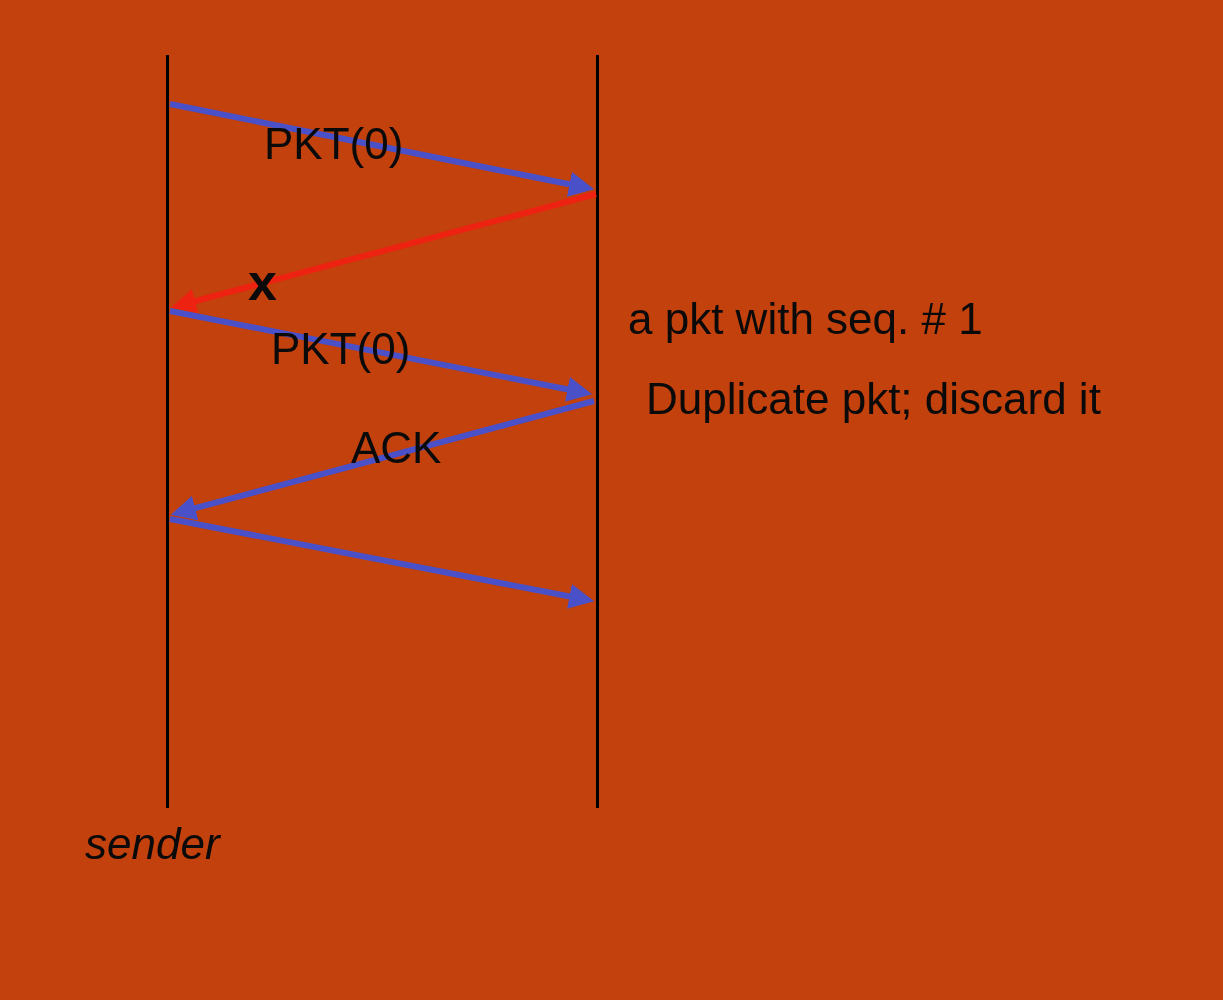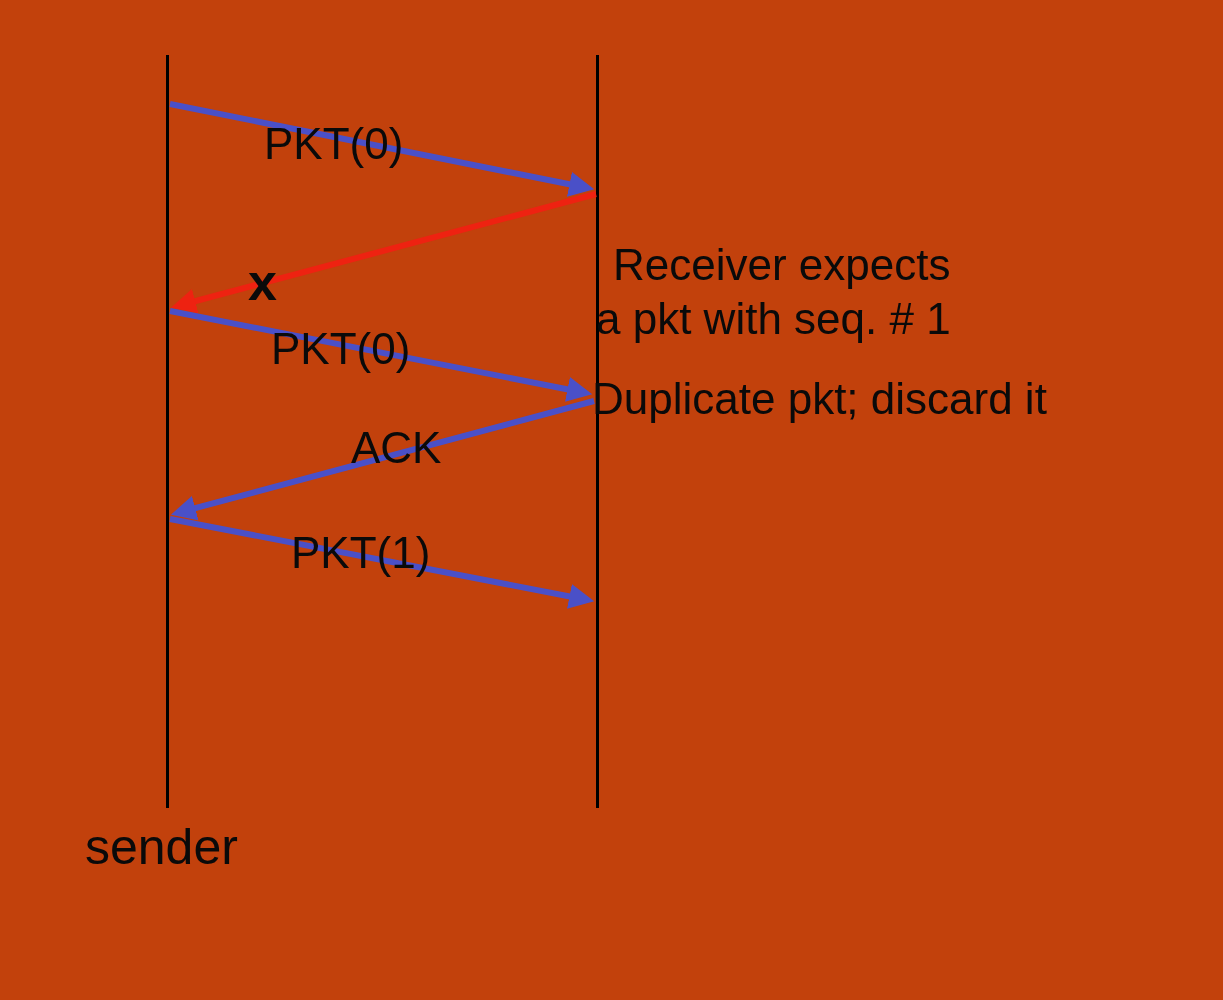--- a/index.html
+++ b/index.html
@@ -28,21 +28,22 @@
     white-space: nowrap;
     letter-spacing: 0px;
   }
   .msg {
     font-size: 44px;
   }
   .note {
     font-size: 44px;
   }
   .lifeline-label {
-    font-size: 50px;
+    font-size: 44px;
+    font-style: italic;
   }
   .xmark {
     font-size: 52px;
     font-weight: bold;
   }
 </style>
 </head>
 <body>
 
 <div class="stage">
@@ -73,24 +74,22 @@
 
   <div class="lbl msg" style="left:264px; top:122px">PKT(0)</div>
 
 
   <div class="lbl xmark" style="left:248px; top:256px">x</div>
 
   <div class="lbl msg" style="left:271px; top:327px">PKT(0)</div>
 
   <div class="lbl msg" style="left:351px; top:426px">ACK</div>
 
-  <div class="lbl msg" style="left:291px; top:531px">PKT(1)</div>
 
-  <div class="lbl note" style="left:613px; top:243px">Receiver expects</div>
 
-  <div class="lbl note" style="left:596px; top:297px">a pkt with seq. # 1</div>
+  <div class="lbl note" style="left:628px; top:297px">a pkt with seq. # 1</div>
 
-  <div class="lbl note" style="left:592px; top:377px">Duplicate pkt; discard it</div>
+  <div class="lbl note" style="left:646px; top:377px">Duplicate pkt; discard it</div>
 
   <div class="lbl lifeline-label" style="left:85px; top:822px">sender</div>
 
 
 </div>
 
 </body></html>

